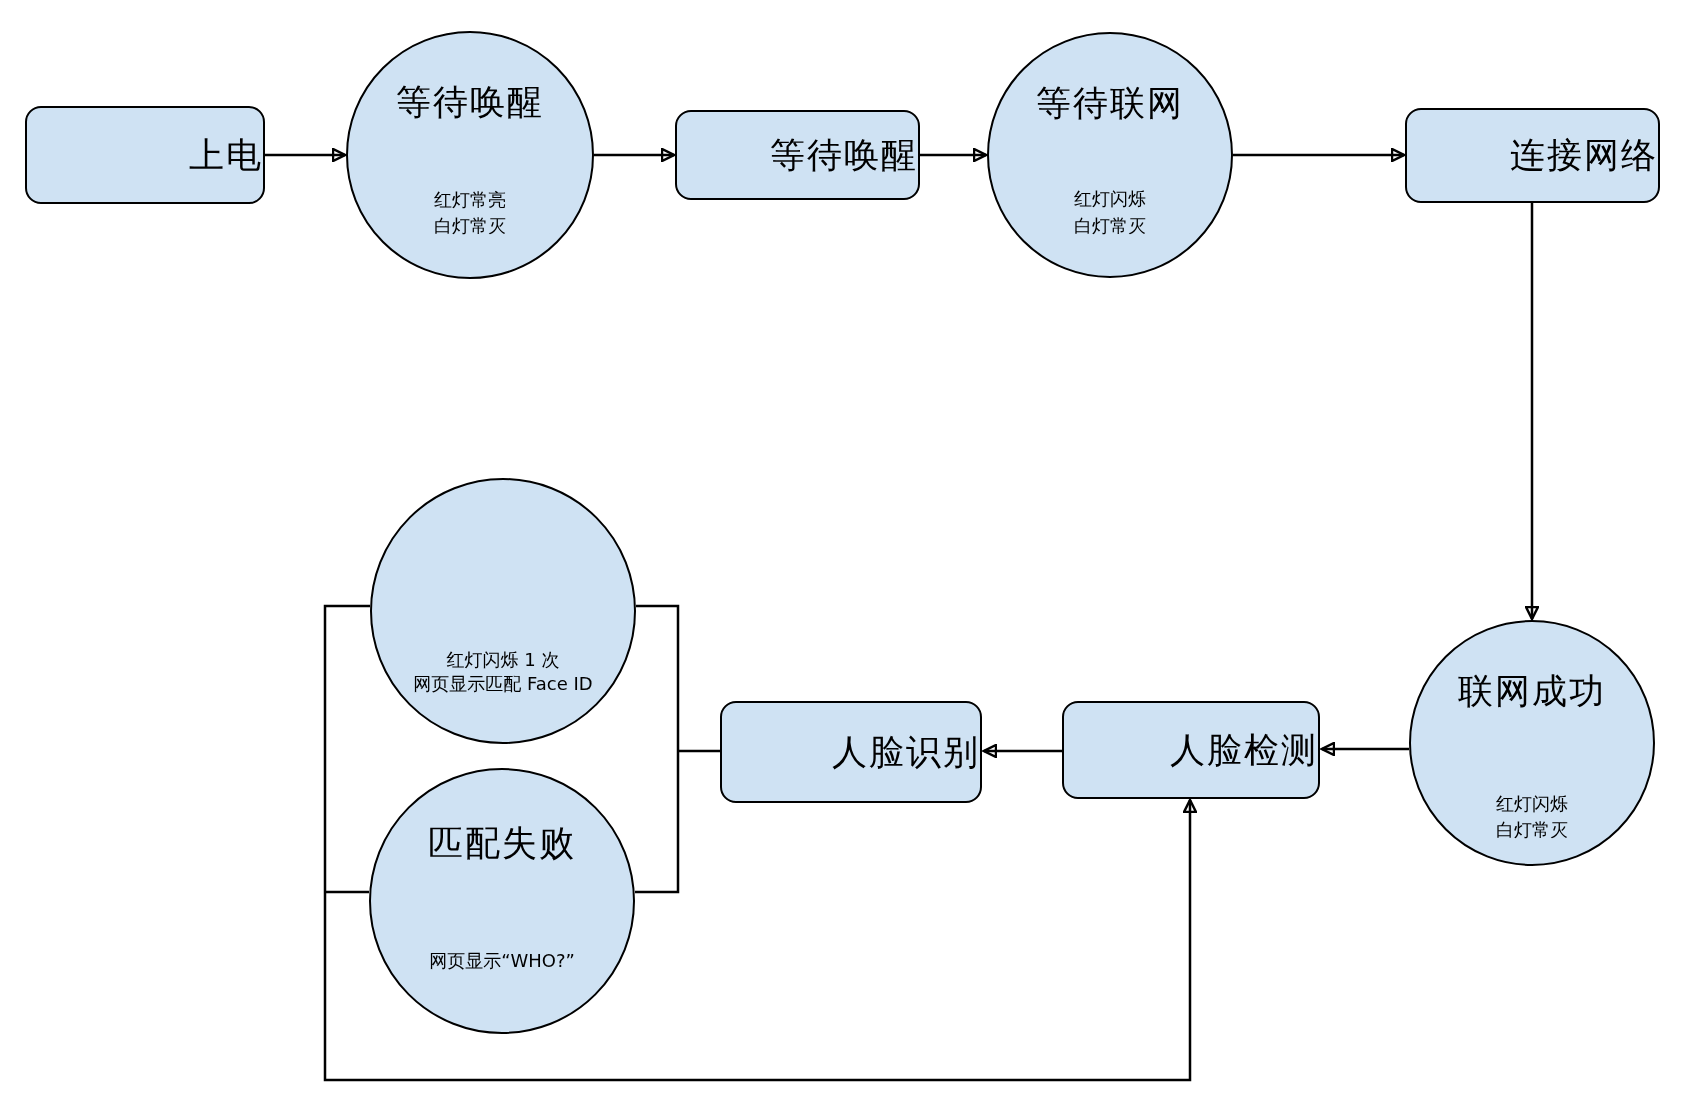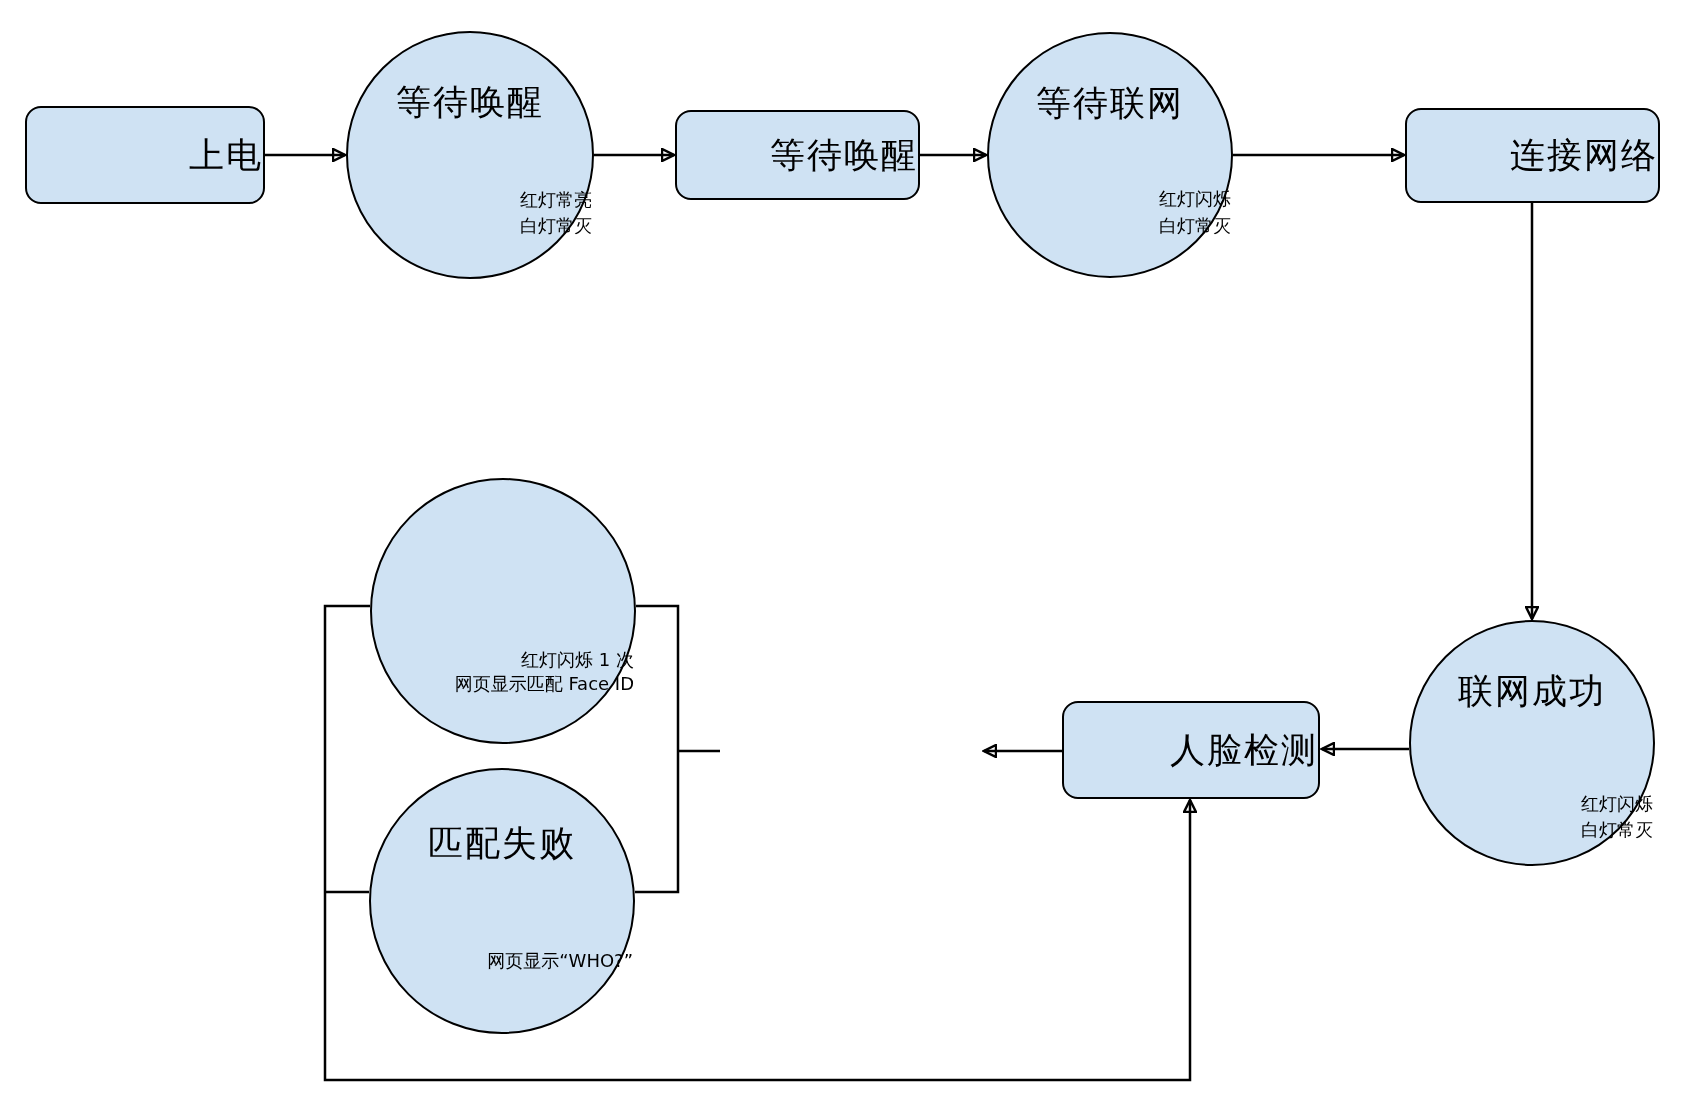--- a/index.html
+++ b/index.html
@@ -56,21 +56,21 @@
     position: absolute;
     left: 0;
     right: 0;
     top: 19%;
   }
   .circle .sub {
     position: absolute;
     left: 0;
     right: 0;
     top: 63%;
-    text-align: right;
+    text-align: center;
     font-size: 18px;
     line-height: 1.45;
     white-space: nowrap;
   }
   .circle .sub.sub-low  { top: 70%; }
   .circle .sub.sub-mid  { top: 64%; line-height: 1.35; }
   .circle .sub.sub-who  { top: 68%; }
 
   
   #n-power-on        { left: 25px;   top: 106px; width: 240px; height: 98px;  }
@@ -141,20 +141,23 @@
     <div class="sub sub-low">
       <div>红灯闪烁</div>
       <div>白灯常灭</div>
     </div>
   </div>
 
   <div class="node rect" id="n-face-detect">
     <div class="label">人脸检测</div>
   </div>
 
+  <div class="node rect" id="n-face-recognize">
+    <div class="label">人脸识别</div>
+  </div>
 
   <div class="node circle" id="n-match-success">
     <div class="sub sub-mid">
       <div>红灯闪烁 1 次</div>
       <div>网页显示匹配 Face ID</div>
     </div>
   </div>
 
   <div class="node circle" id="n-match-fail">
     <div class="label">匹配失败</div>

